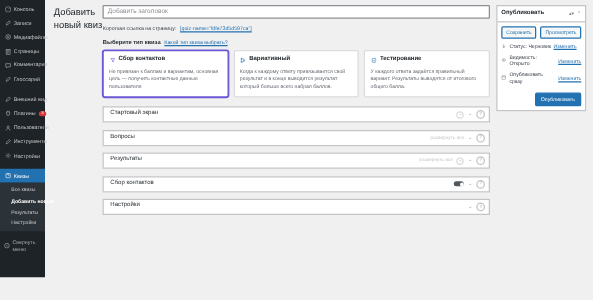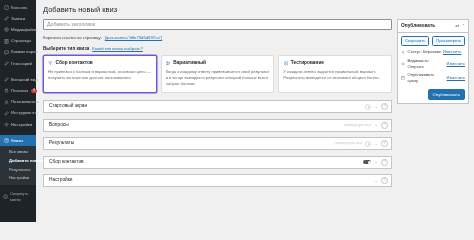--- a/index.html
+++ b/index.html
@@ -41,21 +41,21 @@
   .collapse{
     display:flex;align-items:center;gap:2px;padding:2.6px 3px;
     font-size:4.2px;color:#a7aaad;margin-top:4px;
   }
   .badge{
     background:#d63638;color:#fff;border-radius:5px;
     font-size:3.4px;padding:0.4px 1.6px;margin-left:1px;line-height:1;
   }
 
   
-  .main{flex:1;min-width:0;display:flex;flex-direction:column;padding:4px 5px 0 7px;box-sizing:border-box;}
+  .main{flex:1;min-width:0;display:flex;flex-direction:row;padding:4px 5px 0 7px;box-sizing:border-box;}
   .page-title{font-size:7.5px;font-weight:400;color:#1d2327;margin:1px 0 4px 0;}
 
   .content-cols{display:flex;gap:5px;align-items:flex-start;}
   .col-left{flex:1;min-width:0;}
   .col-right{width:72px;flex:0 0 72px;}
 
   
   .title-input{
     width:100%;box-sizing:border-box;height:11px;
     border:1px solid #8c8f94;background:#fff;border-radius:1px;

